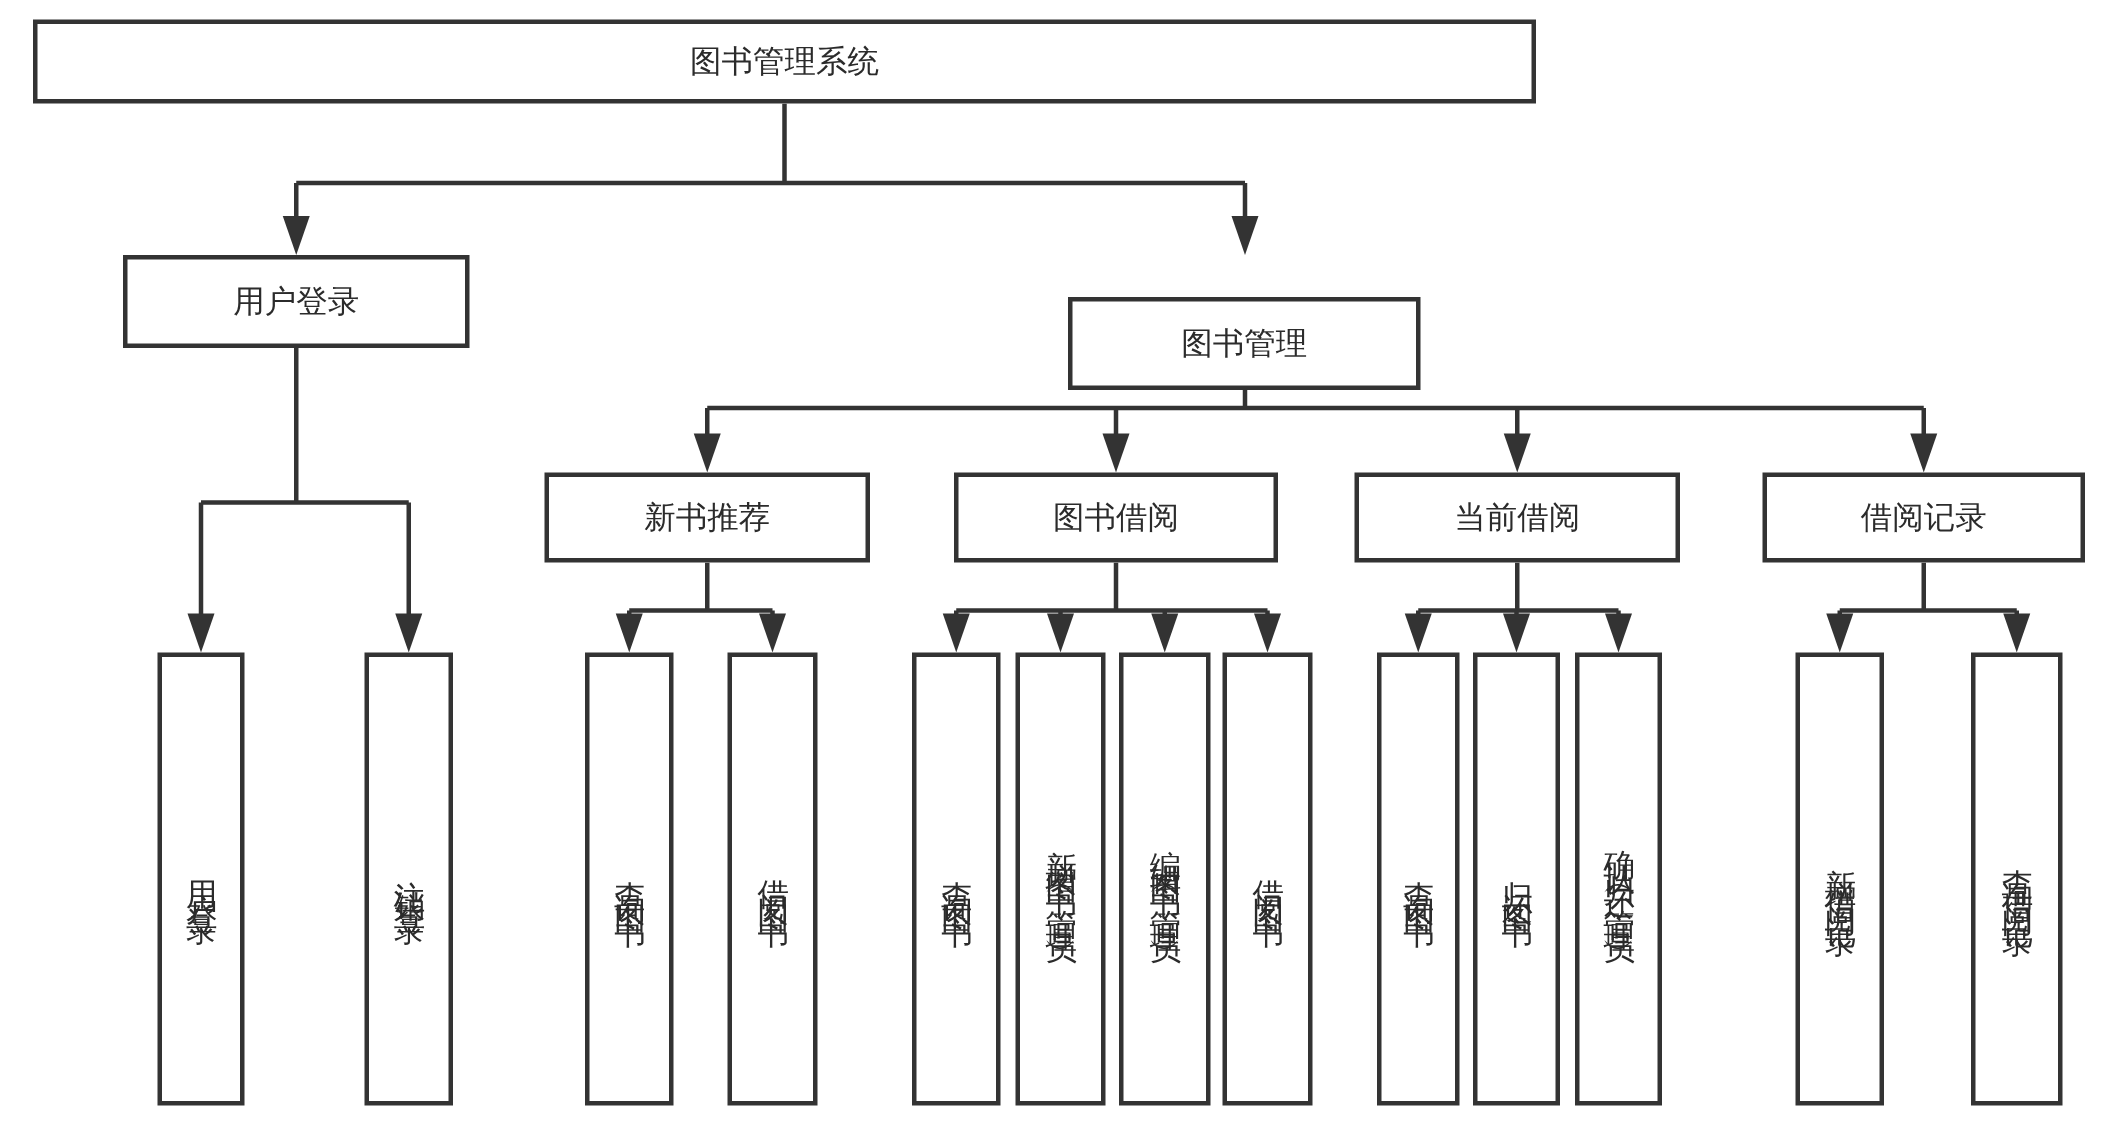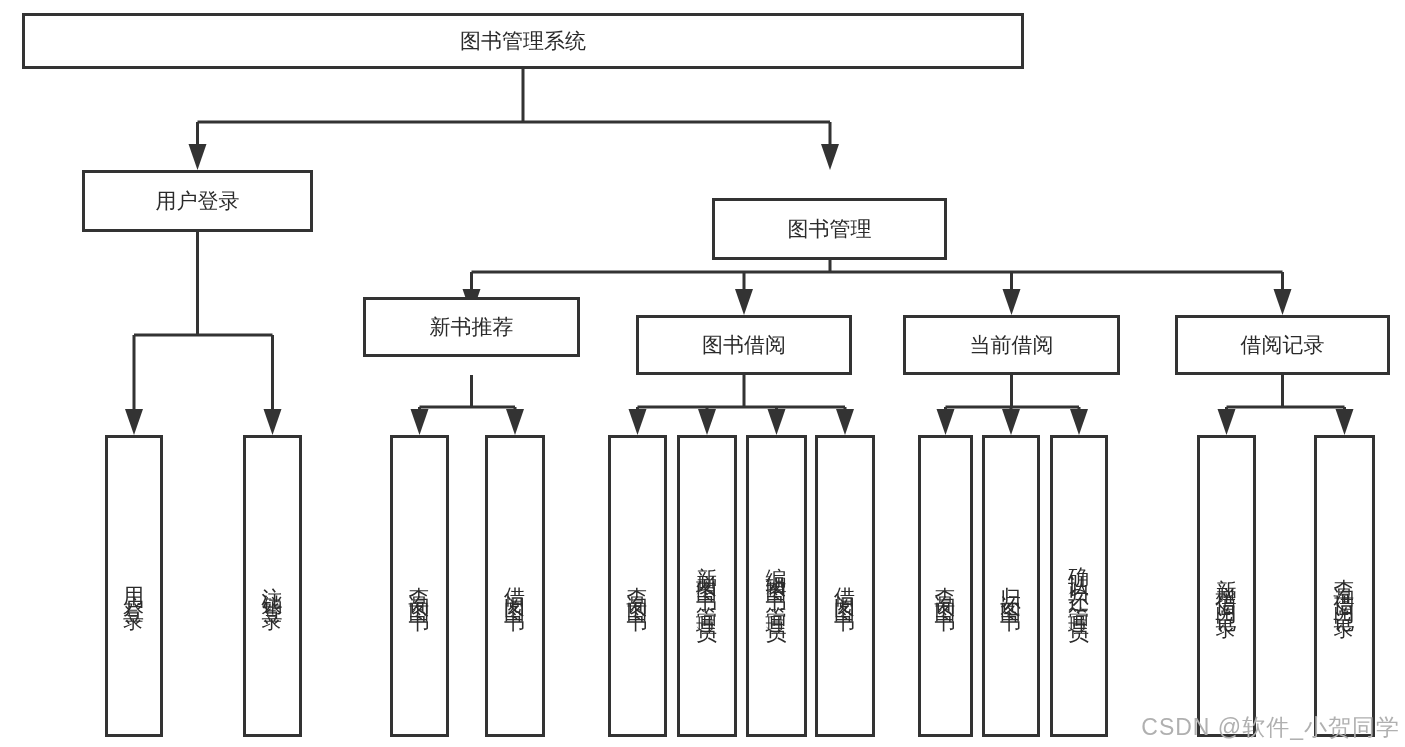--- a/index.html
+++ b/index.html
@@ -89,21 +89,21 @@
     <span>图书管理系统</span>
   </div>
 
   <div class="box" style="left:82px;top:170px;width:231px;height:62px;">
     <span>用户登录</span>
   </div>
   <div class="box" style="left:712px;top:170px;width:235px;height:62px;margin-top:28px;">
     <span>图书管理</span>
   </div>
 
-  <div class="box" style="left:363px;top:297px;width:217px;height:60px;">
+  <div class="box" style="left:363px;top:315px;width:217px;height:60px;">
     <span>新书推荐</span>
   </div>
   <div class="box" style="left:903px;top:315px;width:217px;height:60px;">
     <span>当前借阅</span>
   </div>
   <div class="box" style="left:636px;top:315px;width:216px;height:60px;">
     <span>图书借阅</span>
   </div>
   <div class="box" style="left:1175px;top:315px;width:215px;height:60px;">
     <span>借阅记录</span>
@@ -146,15 +146,14 @@
     <span>确认归还（管理员）</span>
   </div>
 
   <div class="box vbox" style="left:1197px;top:435px;width:59px;height:302px;">
     <span>新增借阅记录</span>
   </div>
   <div class="box vbox" style="left:1314px;top:435px;width:61px;height:302px;">
     <span>查询借阅记录</span>
   </div>
 
-  <div class="watermark">CSDN @软件_小贺同学</div>
 
 </div>
 
 </body></html>

